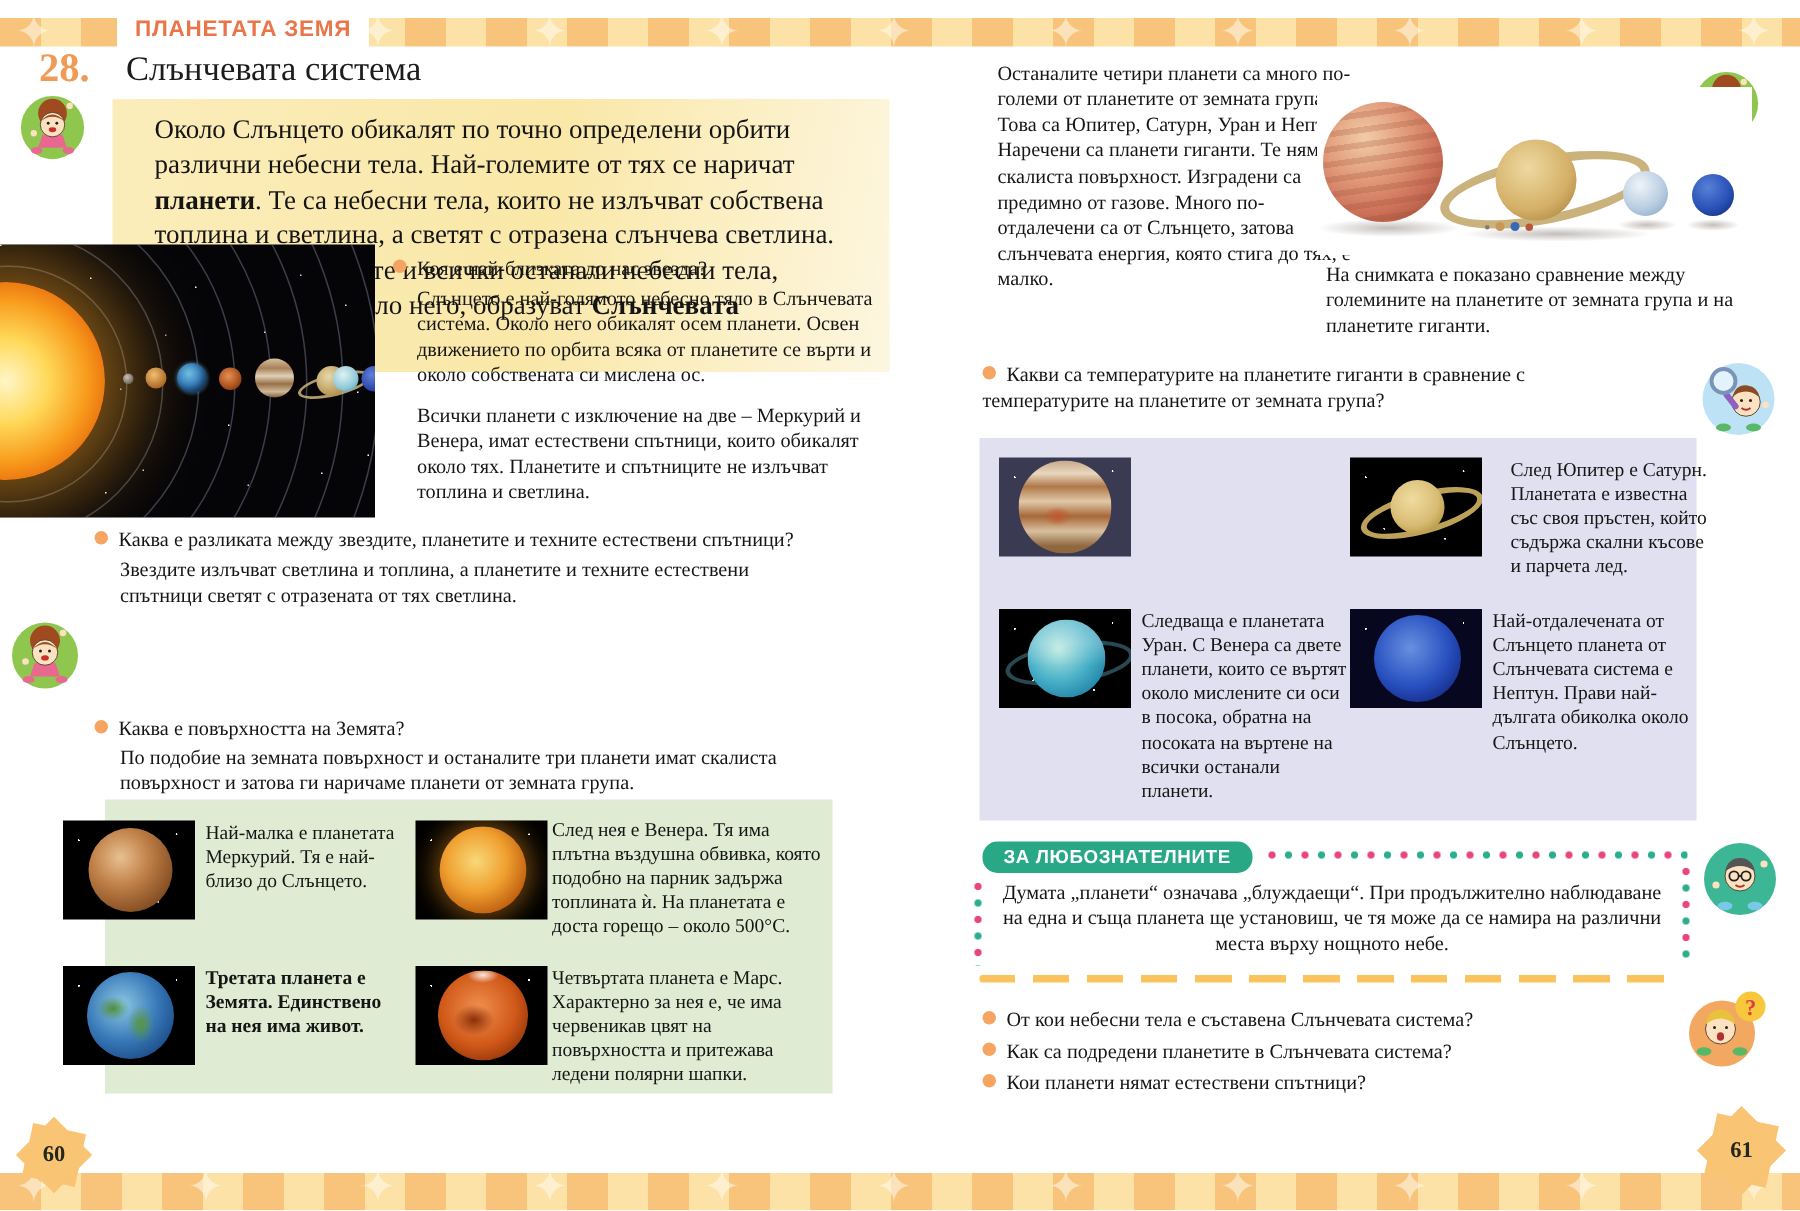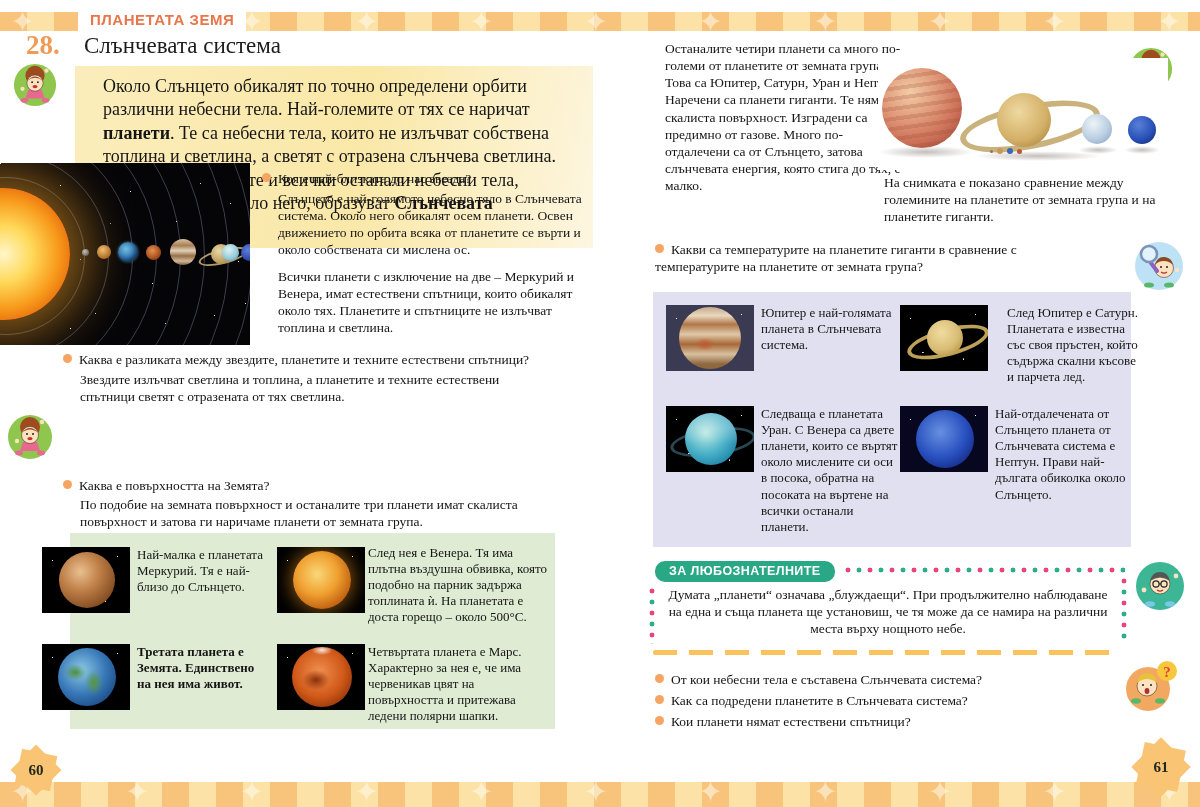--- a/index.html
+++ b/index.html
@@ -277,21 +277,20 @@
       <path d="M28 32 q3 2.4 6 0" stroke="#B03030" stroke-width="1.2" fill="none"></path>
       <rect x="19" y="20" width="4" height="14" rx="2" fill="#9060C0" transform="rotate(-38 21 27)"></rect>
       <circle cx="16" cy="14" r="8" fill="#E4F2FB" stroke="#7A94B8" stroke-width="2.6"></circle>
     </svg>
   </div>
 
   <div id="purple-box">
     <div class="ptile tile-jupiter" style="left:13px;top:13px;">
         <div class="sph sph-jupiter"></div>
       </div>
-    <div class="abs small" style="left:108px;top:13px;width:138px;">Юпитер е най-голямата планета в Слънчевата система.</div>
     <div class="ptile" style="left:247px;top:13px;">
         <div class="ringel ring-saturn"></div>
         <div class="sph sph-saturnball"></div>
       </div>
     <div class="abs small" style="left:342px;top:13px;width:132px;margin-left:12px;">След Юпитер е Сатурн. Планетата е известна със своя пръстен, който съдържа скални късове и парчета лед.</div>
     <div class="ptile" style="left:13px;top:114px;">
         <div class="ringel ring-uranus"></div>
         <div class="sph sph-uranus"></div>
       </div>
     <div class="abs small" style="left:108px;top:114px;width:138px;">Следваща е планетата Уран. С Венера са двете планети, които се въртят около мислените си оси в посока, обратна на посоката на въртене на всички останали планети.</div>

